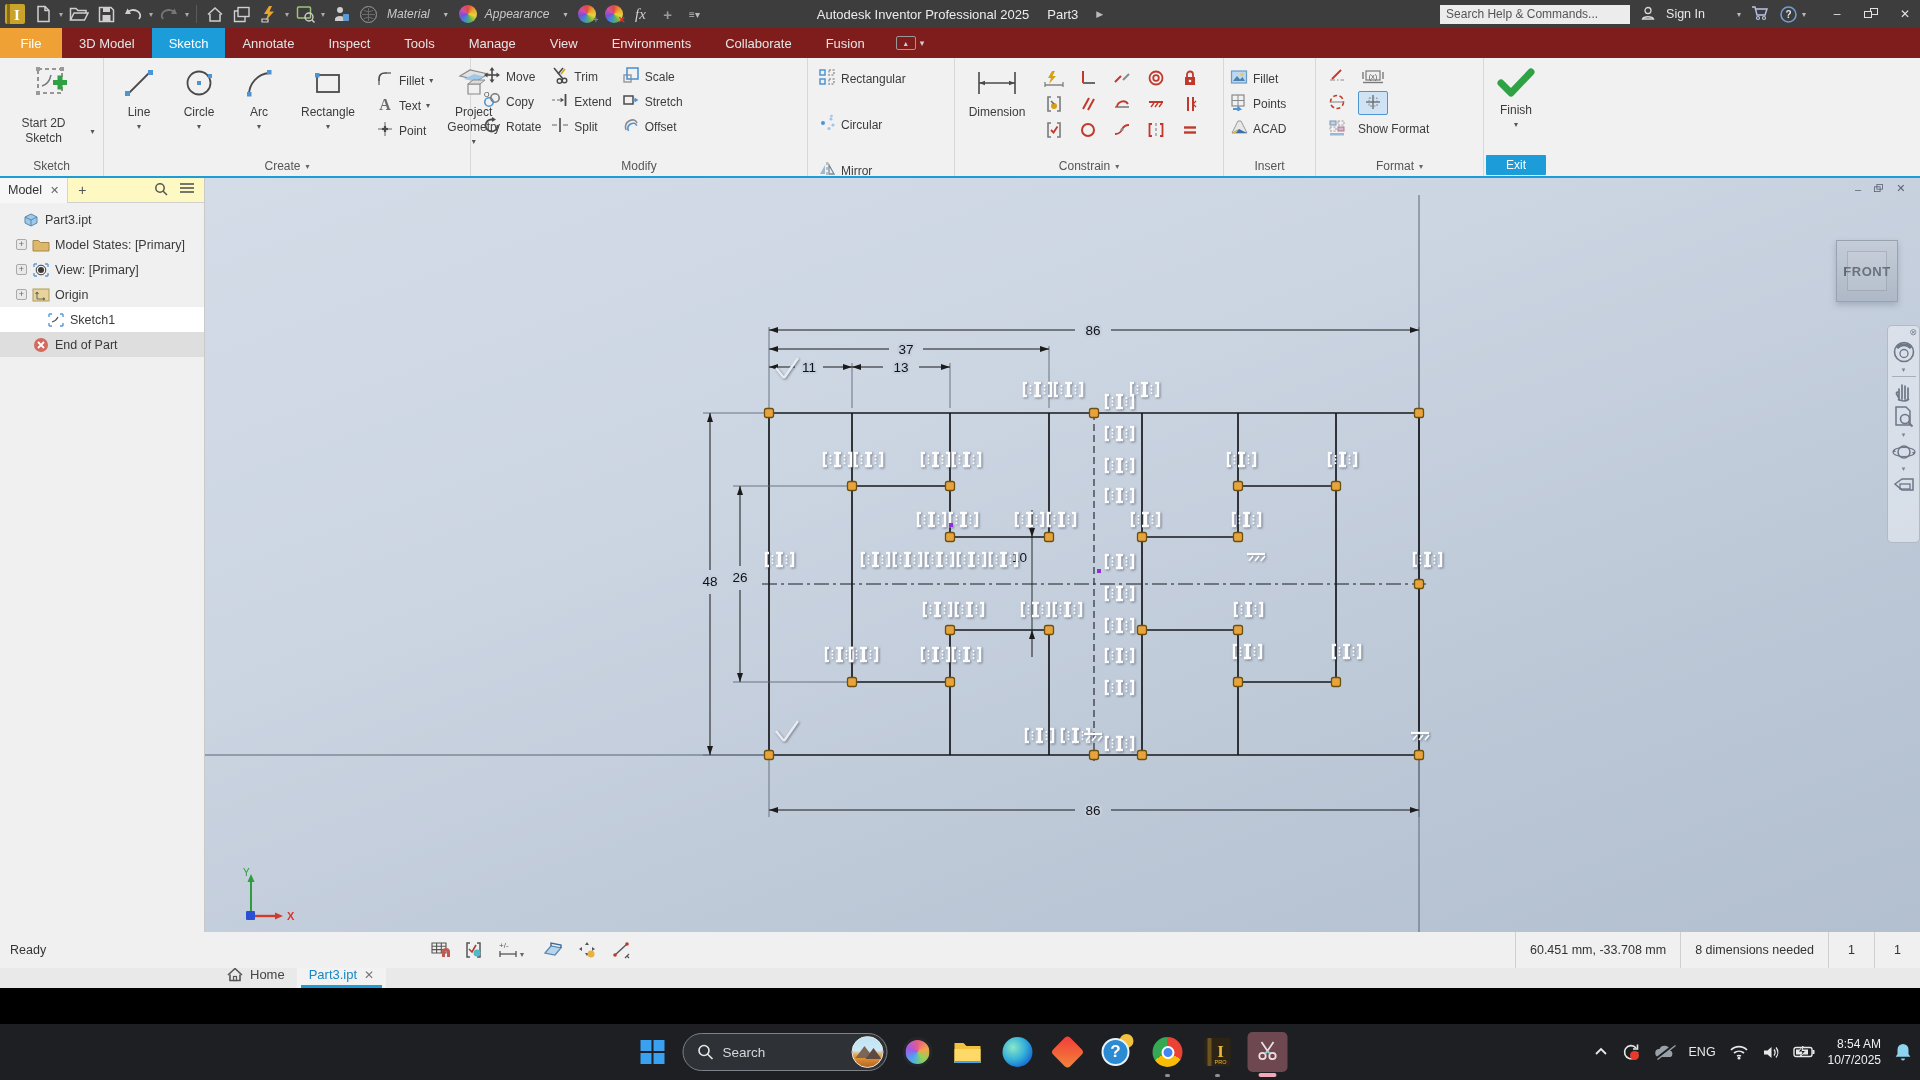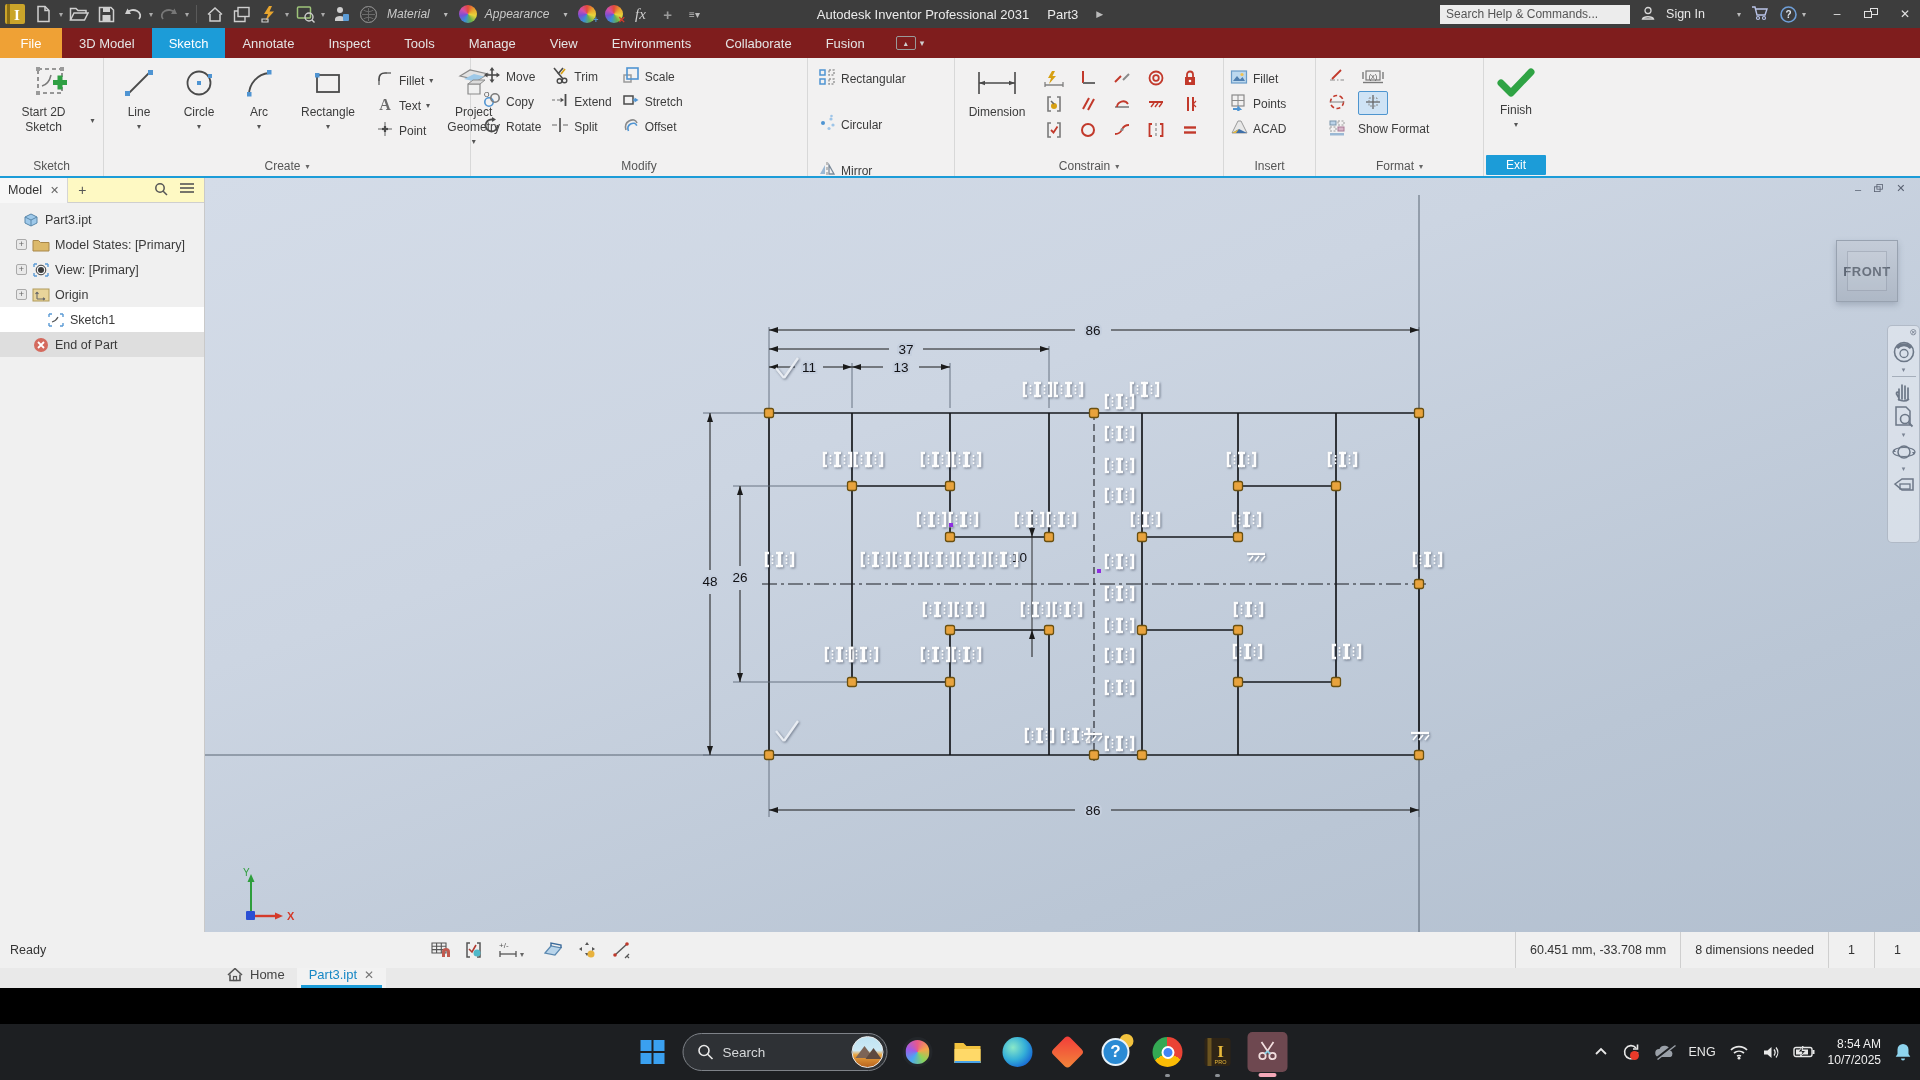--- a/index.html
+++ b/index.html
@@ -221,21 +221,21 @@
           <span style="font-style:italic;font-family:'Liberation Serif',serif;font-size:15px;color:#cfcfcf;">fx</span>
         </span>
         <span class="qi">
           <span style="font-size:15px;color:#9a9a9a;font-weight:bold;">+</span>
         </span>
         <span class="qi">
           <span style="color:#bbb;font-size:10px;">≡▾</span>
         </span>
       </div>
     <div class="apptitle">
-      <span>Autodesk Inventor Professional 2031</span>
+      <span>Autodesk Inventor Professional 2025</span>
       <span>Part3</span>
       <span style="color:#bbb;font-size:9px;">▶</span>
     </div>
     <div class="tb-right">
       <div class="helpsearch">
           <span>Search Help &amp; Commands...</span>
         </div>
       <span style="color:#d8d8d8;">
         <svg width="16" height="16" viewBox="0 0 16 16">
             <circle cx="8" cy="5.5" r="3" fill="none" stroke="#d8d8d8" stroke-width="1.3"></circle>
@@ -292,21 +292,21 @@
         <div class="bigbtn" style="width:86px;">
           <span id="ic-start2d"><svg width="34" height="34" viewBox="0 0 34 34">
                 <rect x="3" y="3" width="24" height="24" fill="none" stroke="#7a7a7a" stroke-dasharray="4 3" stroke-width="1.6"></rect>
                 <path d="M7 20 Q14 18 16 9" fill="none" stroke="#7a7a7a" stroke-width="1.5"></path>
                 <rect x="1" y="1" width="4" height="4" fill="#9a9a9a"></rect>
                 <rect x="25" y="1" width="4" height="4" fill="#9a9a9a"></rect>
                 <rect x="1" y="25" width="4" height="4" fill="#9a9a9a"></rect>
                 <rect x="18" y="14" width="14" height="5" fill="#2fa043"></rect>
                 <rect x="22.5" y="9.5" width="5" height="14" fill="#2fa043"></rect>
               </svg></span>
-          <span style="display:flex;align-items:center;gap:12px;">
+          <span style="display:flex;align-items:center;gap:12px;margin-top:11px;">
             <span class="blbl">Start 2D Sketch</span>
             <span class="car">▾</span>
           </span>
         </div>
       </div>
       <div class="plabel">
           <span>Sketch</span>
         </div>
     </div>
 

